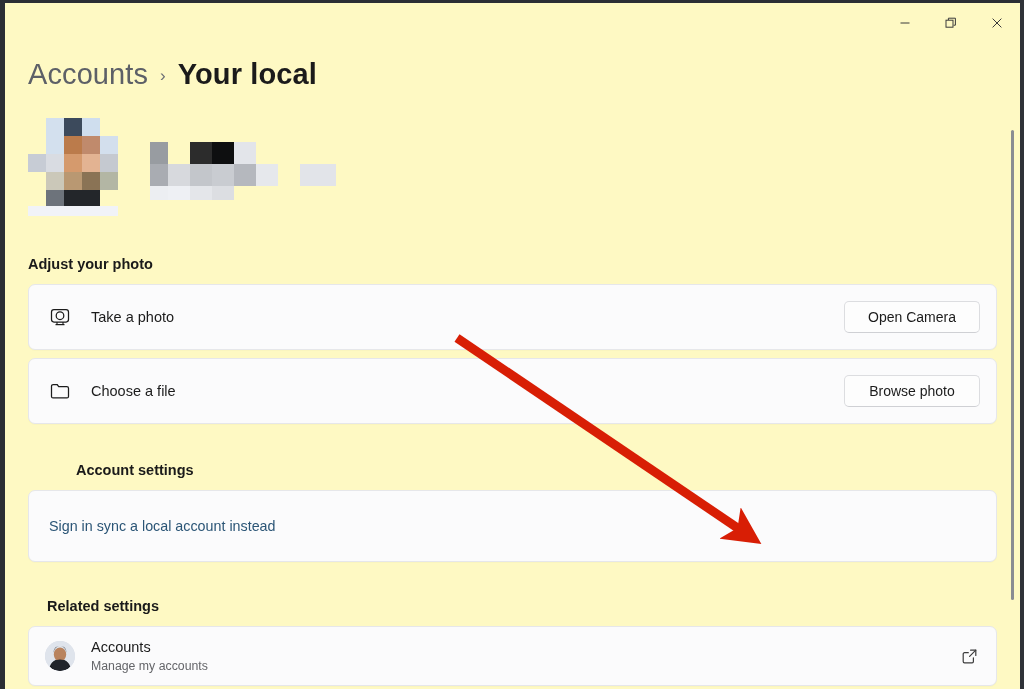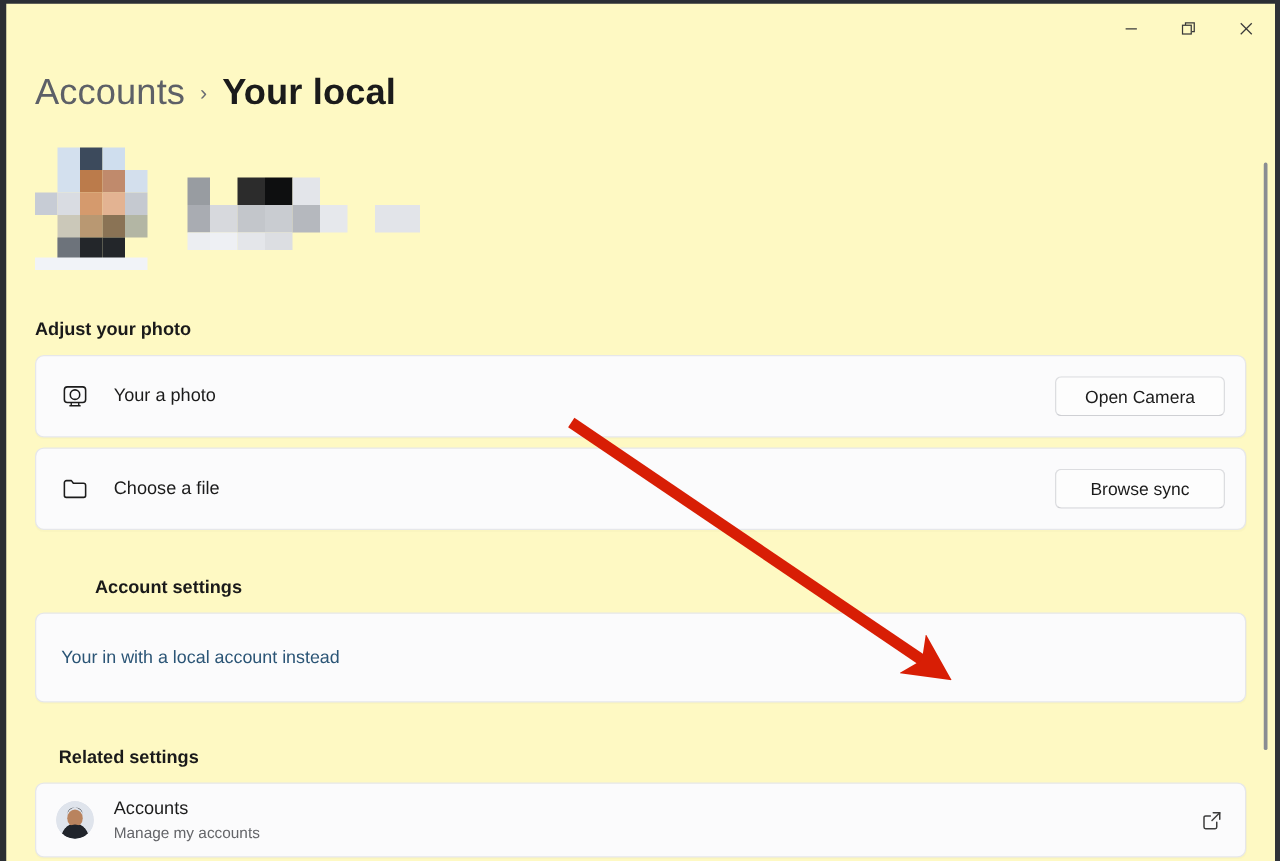--- a/index.html
+++ b/index.html
@@ -315,39 +315,39 @@
 
     <div class="card" id="card-photo">
       <div class="card-icon">
         <svg width="22" height="22" viewBox="0 0 22 22">
           <rect x="2.5" y="3.5" width="17" height="12.5" rx="2.4" fill="none" stroke="currentColor" stroke-width="1.25"></rect>
           <circle cx="11" cy="9.7" r="3.8" fill="none" stroke="currentColor" stroke-width="1.25"></circle>
           <path d="M6.5 18.6 H15.5" stroke="currentColor" stroke-width="1.25" fill="none"></path>
           <path d="M8 16 V18.6 M14 16 V18.6" stroke="currentColor" stroke-width="1.1" fill="none"></path>
         </svg>
       </div>
-      <div class="card-label">Your a photo</div>
+      <div class="card-label">Take a photo</div>
       <button class="action-btn">Open Camera</button>
     </div>
 
     <div class="card" id="card-file">
       <div class="card-icon">
         <svg width="22" height="22" viewBox="0 0 22 22">
           <path d="M2.5 6.2 a1.7 1.7 0 0 1 1.7 -1.7 H8.1 l1.6 2.1 H17.8 a1.7 1.7 0 0 1 1.7 1.7 V16.4 a1.5 1.5 0 0 1 -1.5 1.5 H4 a1.5 1.5 0 0 1 -1.5 -1.5 Z" fill="none" stroke="currentColor" stroke-width="1.25" stroke-linejoin="round"></path>
         </svg>
       </div>
       <div class="card-label">Choose a file</div>
-      <button class="action-btn">Browse sync</button>
+      <button class="action-btn">Browse photo</button>
     </div>
 
     <div class="section-title" id="t-account">Account settings</div>
 
     <div class="card" id="card-msa">
       <div style="width:20px;"></div>
-      <a class="local-link">Your in with a local account instead</a>
+      <a class="local-link">Sign in sync a local account instead</a>
     </div>
 
     <div class="section-title" id="t-related">Related settings</div>
 
     <div class="card" id="card-related">
       <div class="card-icon">
         <div class="avatar-img">
           <svg width="30" height="30" viewBox="0 0 30 30">
             <defs>
               <clipPath id="avclip">

